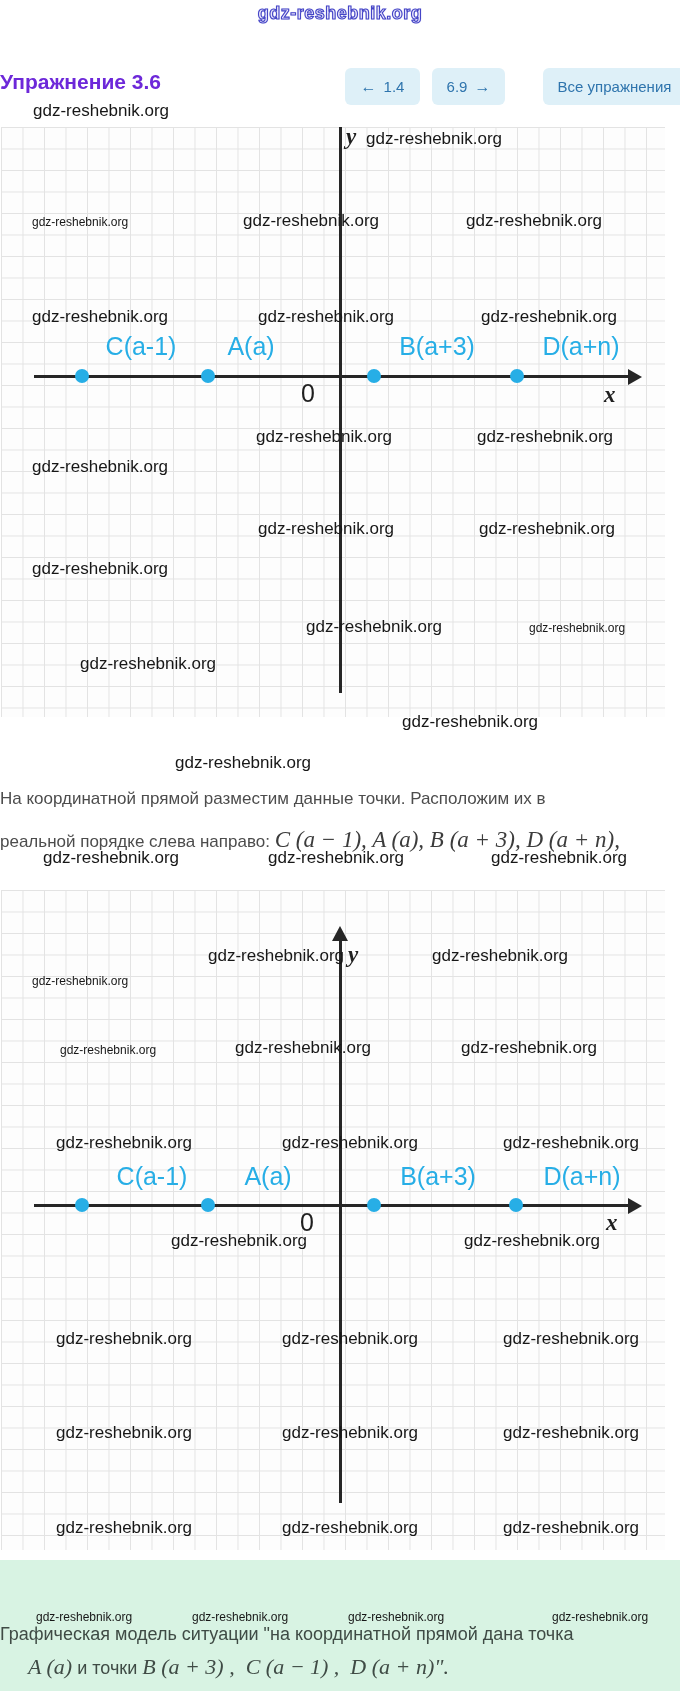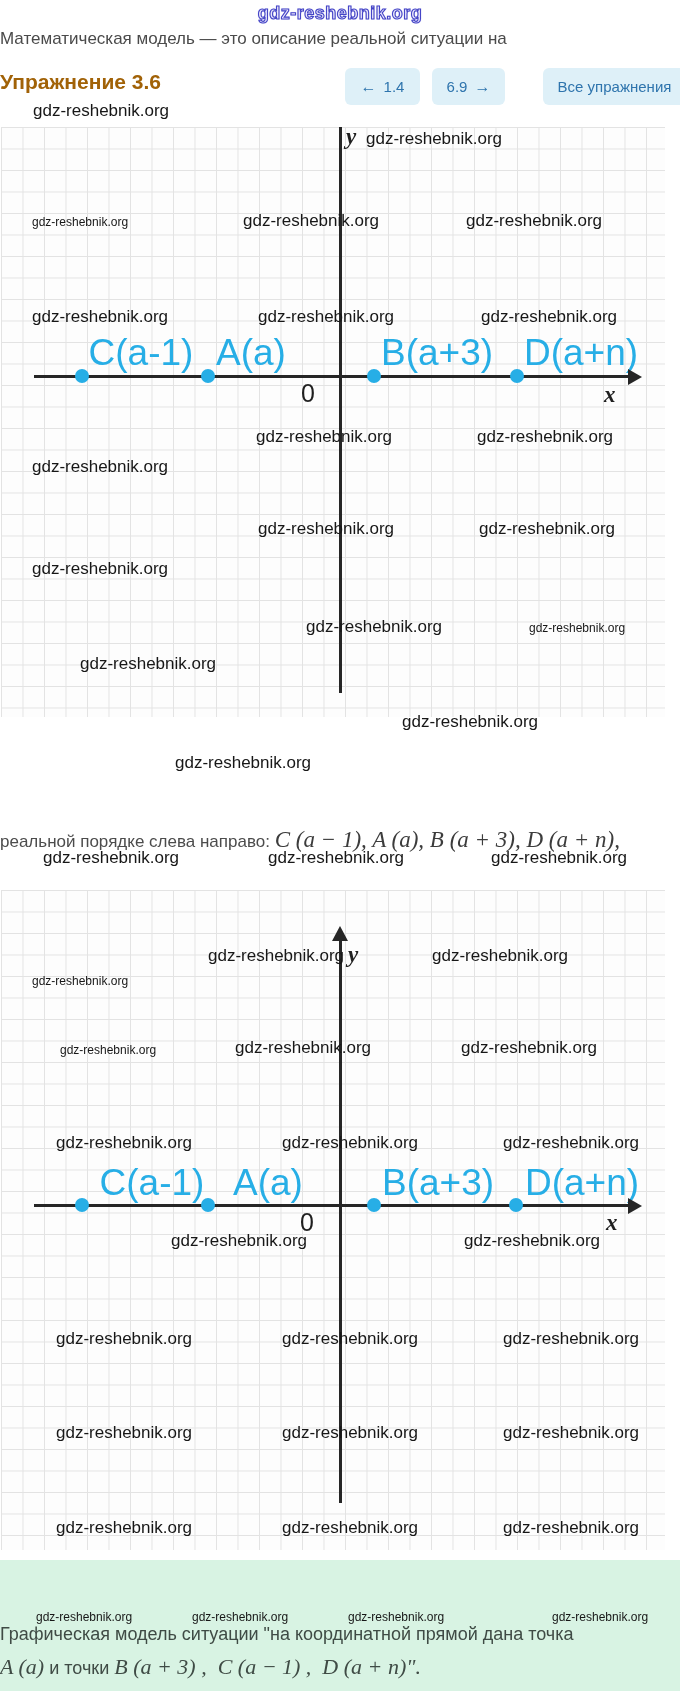--- a/index.html
+++ b/index.html
@@ -5,21 +5,21 @@
   html,body{margin:0;padding:0;background:#ffffff;}
   #page{position:relative;width:680px;height:1691px;overflow:hidden;background:#ffffff;
         font-family:"Liberation Sans",sans-serif;}
 
   
   .logo{position:absolute;left:0;top:3px;width:680px;text-align:center;
         font-size:18px;font-weight:700;letter-spacing:.5px;
         color:#e9e7fa;-webkit-text-stroke:1.1px #4545c7;text-shadow:0 0 1px #4545c7;}
 
   .intro{position:absolute;left:0;top:29px;font-size:17px;color:#4a4a4a;white-space:nowrap;}
-  .title{position:absolute;left:0;top:70px;font-size:21px;font-weight:700;color:#a16207;}
+  .title{position:absolute;left:0;top:70px;font-size:21px;font-weight:700;color:#6d28d9;}
 
   .navbtn{position:absolute;top:68px;height:37px;border:none;border-radius:6px;
           background:#def0f8;color:#2e74ad;font-family:"Liberation Sans",sans-serif;
           font-size:15px;display:flex;align-items:center;justify-content:center;gap:7px;cursor:pointer;}
   .navbtn .arr{font-size:16px;}
 
   
   .wm{position:absolute;font-size:17px;color:#171717;white-space:nowrap;}
   .wm.sm{font-size:12px;}
 
@@ -30,42 +30,41 @@
       linear-gradient(to bottom,#e3e3e3 1px,transparent 1px),
       linear-gradient(to bottom,#d9d9d9 1px,transparent 1px);
     background-size:21.5px 21.5px,21.5px 21.5px,100% 86px;}
   .axis-v{position:absolute;width:3px;background:#262626;}
   .axis-h{position:absolute;height:3px;background:#262626;}
   .arrow-right{position:absolute;width:0;height:0;border-top:8px solid transparent;
                border-bottom:8px solid transparent;border-left:14px solid #262626;}
   .arrow-up{position:absolute;width:0;height:0;border-left:8px solid transparent;
             border-right:8px solid transparent;border-bottom:15px solid #262626;}
   .pt{position:absolute;width:14px;height:14px;border-radius:50%;background:#27aee6;}
-  .ptlabel{position:absolute;font-size:37px;color:#27aee6;transform:translateX(-50%);white-space:nowrap;}
+  .ptlabel{position:absolute;font-size:25px;color:#27aee6;transform:translateX(-50%);white-space:nowrap;}
   .alabel{position:absolute;font-family:"Liberation Serif",serif;font-style:italic;
           font-weight:700;font-size:23px;color:#1f1f1f;}
   .zero{position:absolute;font-size:25px;color:#1f1f1f;}
 
   
   .sol{position:absolute;font-size:17px;color:#4c4c4c;white-space:nowrap;}
   .math{font-family:"Liberation Serif",serif;font-style:italic;font-size:23px;
         color:#3c3c3c;white-space:pre;}
 
   
   .answer{position:absolute;left:0;top:1560px;width:680px;height:131px;background:#d8f3e3;}
   .ansline{position:absolute;font-size:18px;color:#3f4b45;white-space:nowrap;}
   .answer .math{font-size:22px;color:#3f4b45;}
 </style>
 </head>
 <body>
 
 <div id="page">
 
   <div class="logo">gdz-reshebnik.org</div>
-  <div class="intro">Математическая модель — это описание реальной ситуации на</div>
   <div class="title">Упражнение 3.6</div>
 
   <button class="navbtn" style="left:345px;width:75px;">
     <span class="arr">←</span>
     <span>1.4</span>
   </button>
   <button class="navbtn" style="left:432px;width:73px;">
     <span>6.9</span>
     <span class="arr">→</span>
   </button>
@@ -111,20 +110,21 @@
     <span class="wm" style="left:478px;top:392px;">gdz-reshebnik.org</span>
     <span class="wm" style="left:31px;top:432px;">gdz-reshebnik.org</span>
     <span class="wm" style="left:305px;top:490px;">gdz-reshebnik.org</span>
     <span class="wm sm" style="left:528px;top:494px;">gdz-reshebnik.org</span>
     <span class="wm" style="left:79px;top:527px;">gdz-reshebnik.org</span>
   </div>
 
   <span class="wm" style="left:402px;top:712px;">gdz-reshebnik.org</span>
   <span class="wm" style="left:175px;top:753px;">gdz-reshebnik.org</span>
 
+  <div class="sol" style="left:0;top:789px;">На координатной прямой разместим данные точки. Расположим их в</div>
   <div class="sol" style="left:0;top:827px;">
     <span>реальной порядке слева направо: </span><span class="math">C (a − 1), A (a), B (a + 3), D (a + n),</span>
   </div>
   <span class="wm" style="left:43px;top:848px;">gdz-reshebnik.org</span>
   <span class="wm" style="left:268px;top:848px;">gdz-reshebnik.org</span>
   <span class="wm" style="left:491px;top:848px;">gdz-reshebnik.org</span>
 
   <div class="graph" style="top:890px;height:660px;">
     <div class="arrow-up" style="left:331px;top:36px;"></div>
     <div class="axis-v" style="left:338px;top:50px;height:563px;"></div>
@@ -174,18 +174,18 @@
     <span class="wm" style="left:502px;top:628px;">gdz-reshebnik.org</span>
   </div>
 
   <div class="answer">
     <span class="wm sm" style="left:36px;top:50px;">gdz-reshebnik.org</span>
     <span class="wm sm" style="left:192px;top:50px;">gdz-reshebnik.org</span>
     <span class="wm sm" style="left:348px;top:50px;">gdz-reshebnik.org</span>
     <span class="wm sm" style="left:552px;top:50px;">gdz-reshebnik.org</span>
 
     <div class="ansline" style="left:0;top:64px;">Графическая модель ситуации "на координатной прямой дана точка</div>
-    <div class="ansline" style="left:0;top:94px;">
+    <div class="ansline" style="left:0;top:94px;padding-left:28px;">
       <span class="math">A (a)</span><span> и точки </span><span class="math">B (a + 3) ,  C (a − 1) ,  D (a + n)".</span>
     </div>
   </div>
 
 </div>
 
 </body></html>

